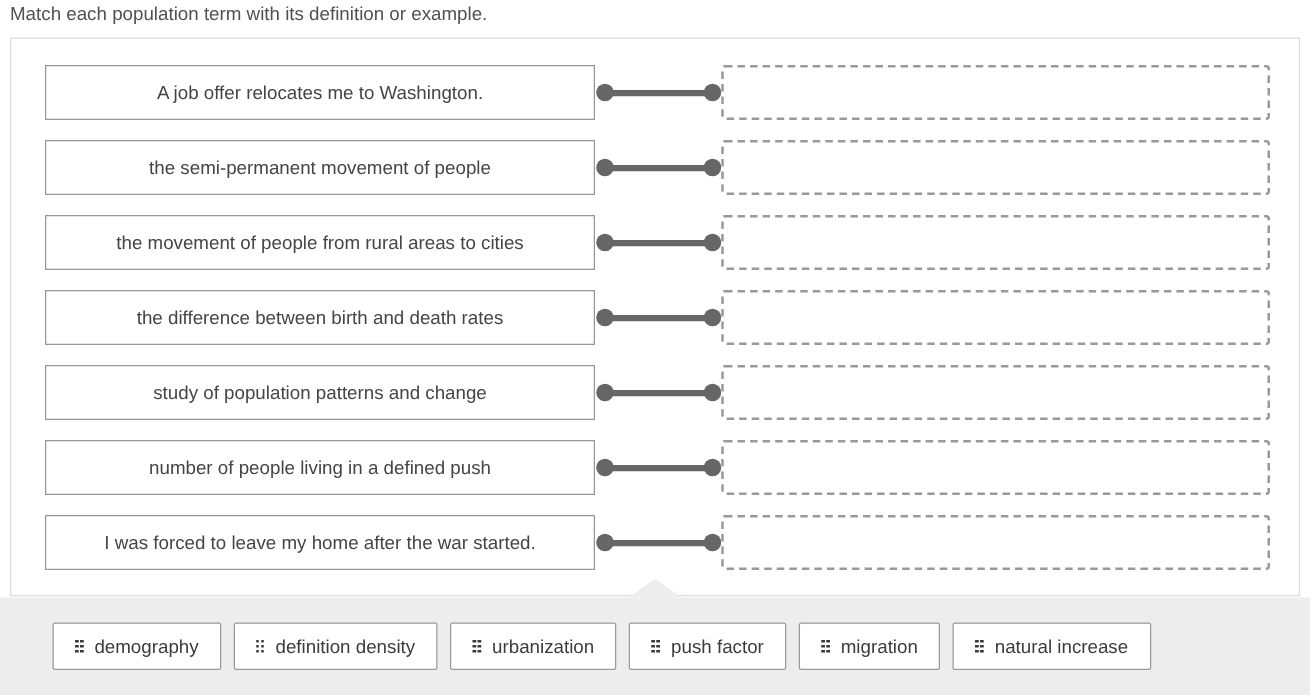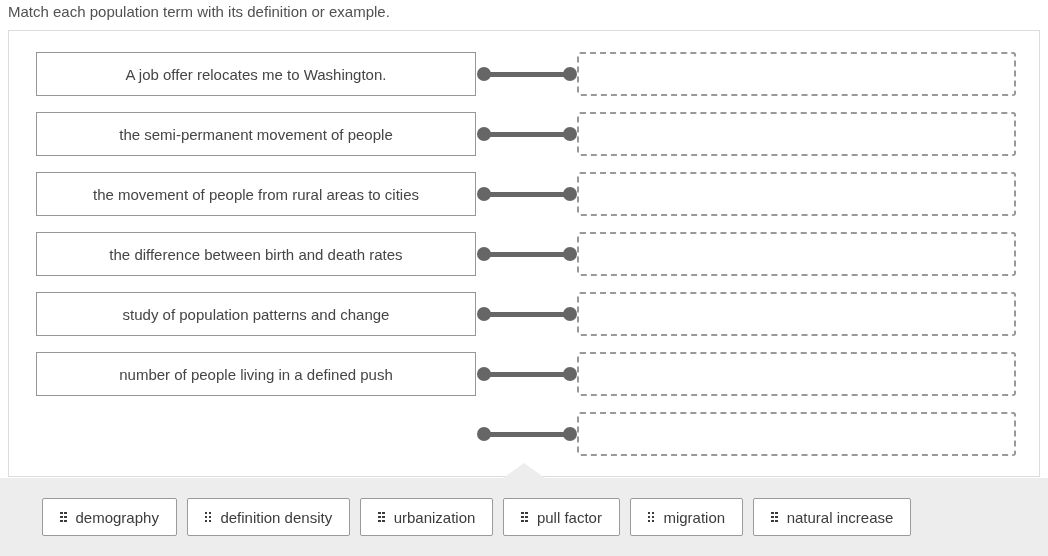--- a/index.html
+++ b/index.html
@@ -159,20 +159,21 @@
   <div class="match-row" style="top:321px">
     <div class="prompt-card">number of people living in a defined push</div>
     <div class="connector">
       <span class="dot dot-left"></span>
       <span class="dot dot-right"></span>
     </div>
     <div class="drop-zone"></div>
   </div>
 
   <div class="match-row" style="top:381px">
+    <div class="prompt-card">I was forced to leave my home after the war started.</div>
     <div class="connector">
       <span class="dot dot-left"></span>
       <span class="dot dot-right"></span>
     </div>
     <div class="drop-zone"></div>
   </div>
 
 </div>
 
 <div class="tray-notch"></div>
@@ -219,21 +220,21 @@
 
     <div class="term-chip">
       <span class="drag-handle">
           <i></i>
           <i></i>
           <i></i>
           <i></i>
           <i></i>
           <i></i>
         </span>
-      <span>pull factor</span>
+      <span>push factor</span>
     </div>
 
     <div class="term-chip">
       <span class="drag-handle">
           <i></i>
           <i></i>
           <i></i>
           <i></i>
           <i></i>
           <i></i>

